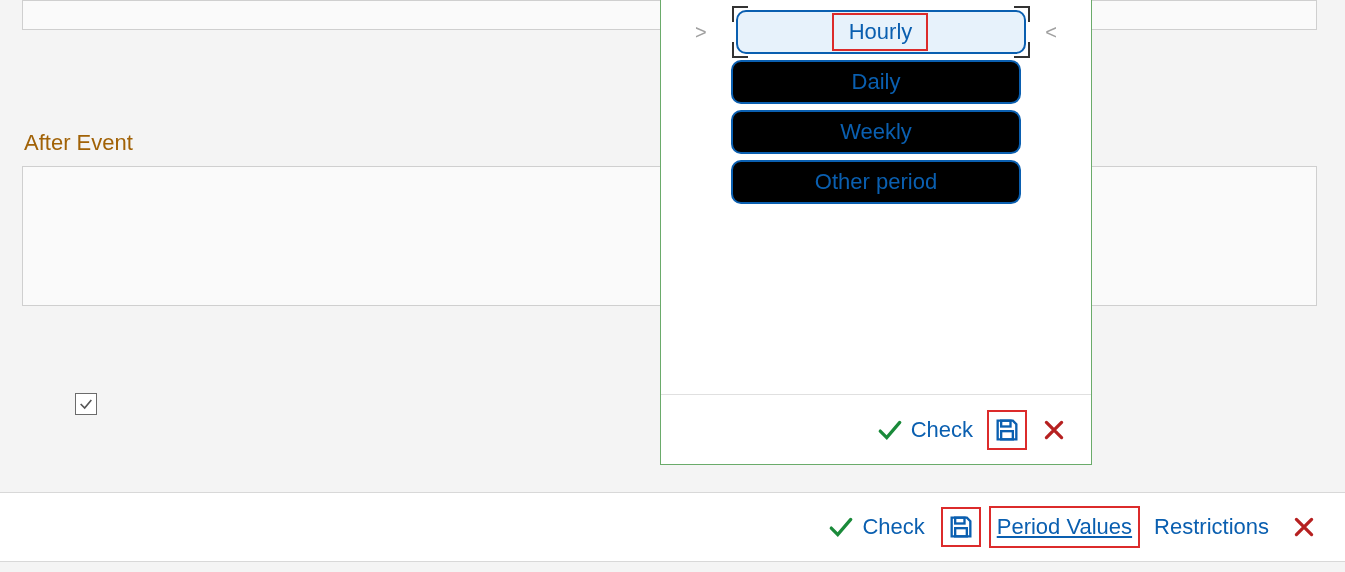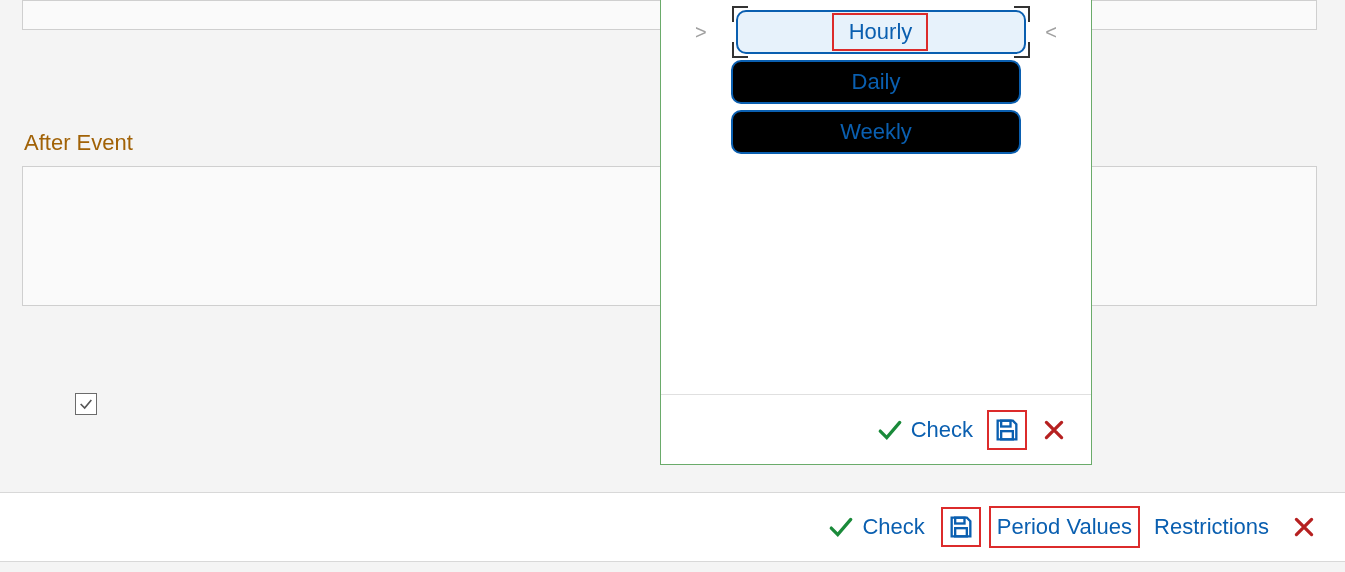--- a/index.html
+++ b/index.html
@@ -216,20 +216,25 @@
     <div class="option-row">
       <div class="opt-btn">
         <span>Daily</span>
       </div>
     </div>
     <div class="option-row">
       <div class="opt-btn">
         <span>Weekly</span>
       </div>
     </div>
+    <div class="option-row">
+      <div class="opt-btn">
+        <span>Other period</span>
+      </div>
+    </div>
   </div>
 
   <div class="popup-footer">
     <span class="check-btn">
       <span class="check-icon">
         <svg viewBox="0 0 24 24">
             <path d="M3 13 L9 19 L21 5" fill="none" stroke="currentColor" stroke-width="3" stroke-linecap="round"></path>
           </svg>
       </span>
       <span>Check</span>
@@ -262,21 +267,21 @@
 
   <span class="save-btn bar-link" style="position:relative;">
     <svg viewBox="0 0 24 24" width="28" height="28">
       <path d="M4 4 H17 L20 7 V20 H4 Z" fill="none" stroke="#0a5fb0" stroke-width="2"></path>
       <rect x="7" y="4" width="8" height="5" fill="none" stroke="#0a5fb0" stroke-width="2"></rect>
       <rect x="7" y="13" width="10" height="7" fill="none" stroke="#0a5fb0" stroke-width="2"></rect>
     </svg>
     <span class="hl" style="left:-6px;top:-6px;width:40px;height:40px;"></span>
   </span>
 
-  <span class="bar-link" style="position:relative;">
+  <span class="bar-link" style="position:relative;text-decoration:underline;">
     <span>Period Values</span>
     <span class="hl" style="left:-8px;top:-8px;right:-8px;bottom:-8px;"></span>
   </span>
 
   <span class="bar-link">
     <span>Restrictions</span>
   </span>
 
   <span class="close-btn">
     <svg viewBox="0 0 24 24" width="26" height="26">

